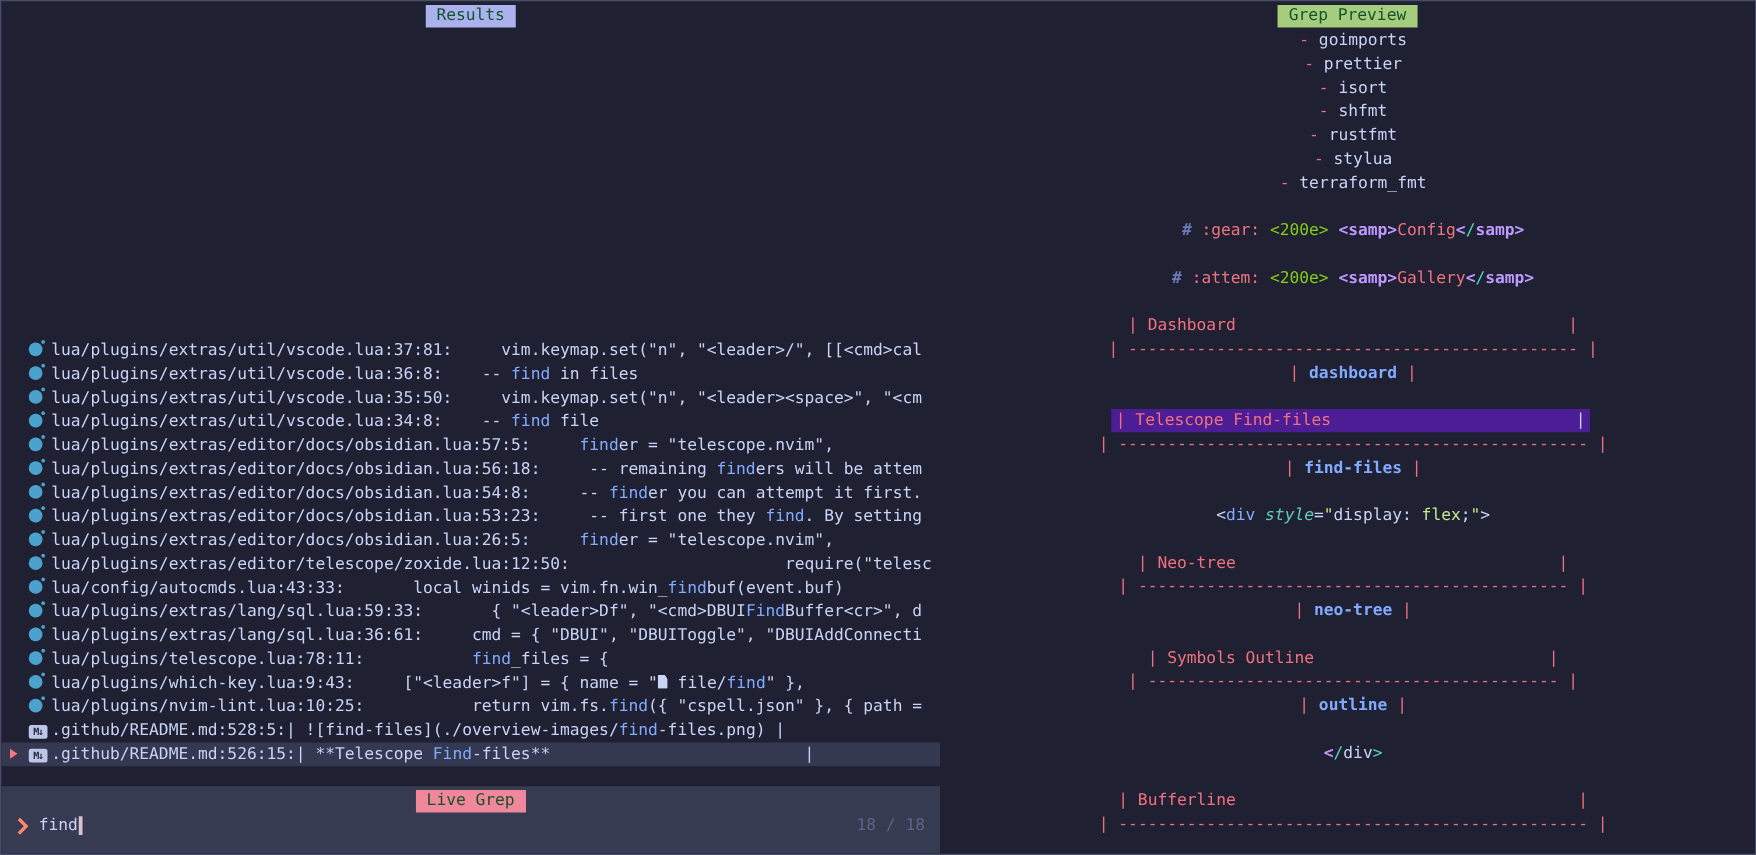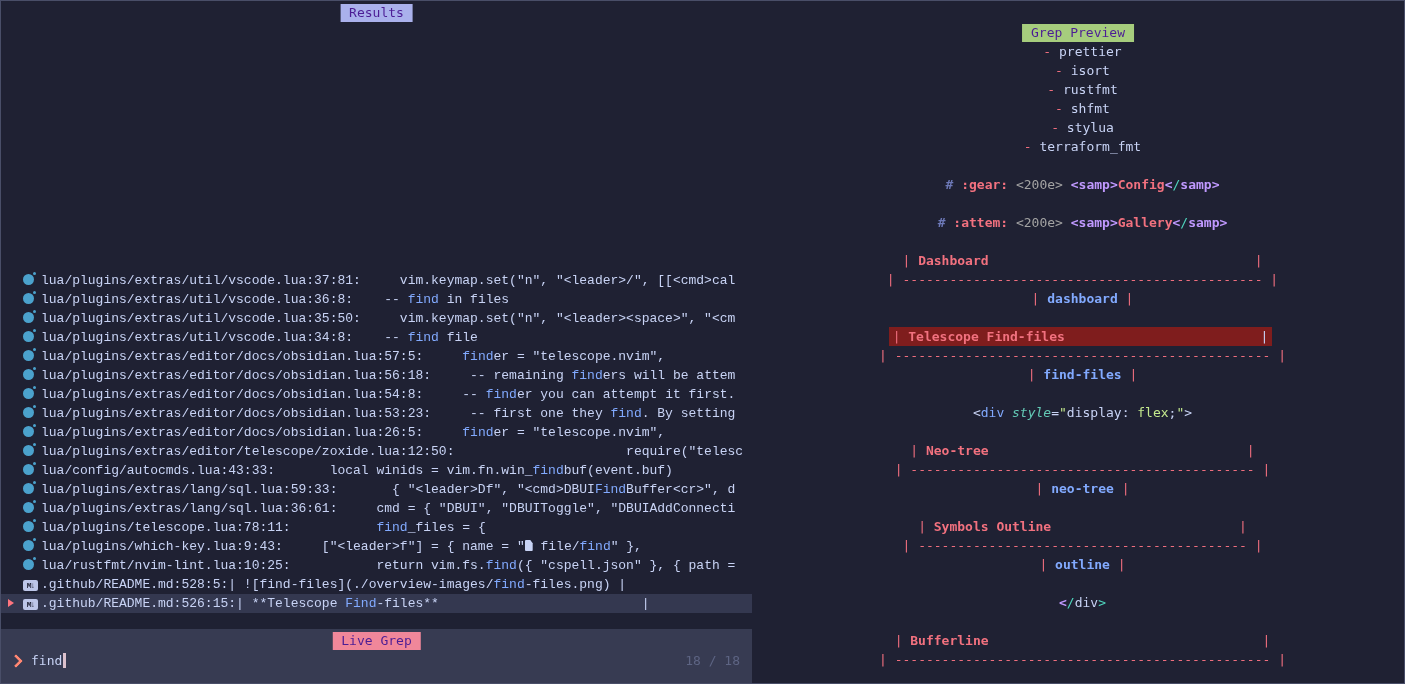--- a/index.html
+++ b/index.html
@@ -4,28 +4,28 @@
 <style>
   html,body{margin:0;padding:0;}
   body{
     width:1405px;height:684px;position:relative;overflow:hidden;
     background:#1f2133;color:#c8d3f5;
     font-family:"DejaVu Sans Mono",monospace;font-size:13px;
     border:1px solid #494e68;box-sizing:border-box;
   }
   
   .badge{position:absolute;top:3px;left:50%;transform:translateX(-50%);
-    height:18px;line-height:18px;padding:0 9px;color:#4c1d95;z-index:4;white-space:pre;}
+    height:18px;line-height:18px;padding:0 9px;color:#14532d;z-index:4;white-space:pre;}
   .badge.b-results{background:#aab1ec;}
-  .badge.b-preview{background:#a6cd7d;margin-top:20px;}
+  .badge.b-preview{background:#a6cd7d;}
   .badge.b-livegrep{background:#f0879a;}
   
   .results-panel{position:absolute;left:0;top:0;width:751px;height:627px;overflow:hidden;}
   .rlist{position:absolute;top:270px;left:0;width:100%;}
-  .rrow{height:19px;line-height:19px;white-space:pre;overflow:hidden;padding-left:22px;position:relative;font-family:Liberation Mono, monospace;}
+  .rrow{height:19px;line-height:19px;white-space:pre;overflow:hidden;padding-left:22px;position:relative;}
   .rrow.sel{background:#343850;}
   .arrow{position:absolute;left:7px;top:5px;width:0;height:0;
     border-left:6px solid #ff757f;border-top:4px solid transparent;border-bottom:4px solid transparent;}
   .icon-lua{display:inline-block;width:11px;height:11px;border-radius:50%;
     background:#4ba2cd;position:relative;margin-right:7px;vertical-align:-1px;}
   .icon-lua::after{content:"";position:absolute;width:3px;height:3px;border-radius:50%;
     background:#4ba2cd;top:-2px;right:-2px;}
   .icon-md{display:inline-block;width:15px;height:11px;border-radius:2px;background:#bdc6e8;
     color:#1f2133;font-size:8px;font-weight:bold;line-height:11px;text-align:center;
     margin-right:3px;letter-spacing:-1px;vertical-align:0;}
@@ -36,32 +36,32 @@
   .prompt-line{position:absolute;top:22px;left:8px;right:12px;height:19px;line-height:19px;
     display:flex;align-items:center;white-space:pre;}
   .chev{width:7px;height:7px;border-top:3px solid #ff8672;border-right:3px solid #ff8672;
     transform:rotate(45deg);margin:0 10px 0 2px;border-radius:1px;flex:none;}
   .cursor{display:inline-block;width:3px;height:15px;background:#dcc1cd;margin-left:1px;}
   .counter{margin-left:auto;color:#5d6483;}
   
   .preview-panel{position:absolute;left:752px;top:0;right:1px;bottom:1px;overflow:hidden;}
   .plist{position:absolute;top:22px;left:9px;right:0;text-align:center;}
   .pline{height:19px;line-height:19px;white-space:pre;overflow:hidden;}
-  .hl{display:inline-block;background:#7f1d1d;margin-left:-4px;padding:0 4px;height:19px;}
+  .hl{display:inline-block;background:#4c1d95;margin-left:-4px;padding:0 4px;height:19px;}
   
   .m {color:#82aaff;}
   .rd{color:#ef6e7e;}
-  .rb{color:#f2717f;font-weight:bold;}
+  .rb{color:#f2717f;font-weight:normal;}
   .bb{color:#82aaff;font-weight:bold;}
   .bl{color:#82aaff;}
   .pu{color:#c099ff;font-weight:bold;}
   .te{color:#4fd6be;}
   .ti{color:#63c9b5;font-style:italic;}
   .gr{color:#c3e88d;}
-  .gy{color:#a3a3a3;}
+  .gy{color:#84cc16;}
   .hs{color:#6d79b8;font-weight:bold;}
 </style>
 </head>
 <body>
 
 <div class="results-panel">
   <div class="badge b-results">Results</div>
   <div class="rlist" id="results-list">
       <div class="rrow"><span class="icon-lua"></span><span>lua/plugins/extras/util/vscode.lua:37:81:     vim.keymap.set("n", "&lt;leader&gt;/", [[&lt;cmd&gt;cal</span></div>
       <div class="rrow"><span class="icon-lua"></span><span>lua/plugins/extras/util/vscode.lua:36:8:    -- </span><span class="m">find</span><span> in files</span></div>
@@ -71,21 +71,21 @@
       <div class="rrow"><span class="icon-lua"></span><span>lua/plugins/extras/editor/docs/obsidian.lua:56:18:     -- remaining </span><span class="m">find</span><span>ers will be attem</span></div>
       <div class="rrow"><span class="icon-lua"></span><span>lua/plugins/extras/editor/docs/obsidian.lua:54:8:     -- </span><span class="m">find</span><span>er you can attempt it first.</span></div>
       <div class="rrow"><span class="icon-lua"></span><span>lua/plugins/extras/editor/docs/obsidian.lua:53:23:     -- first one they </span><span class="m">find</span><span>. By setting</span></div>
       <div class="rrow"><span class="icon-lua"></span><span>lua/plugins/extras/editor/docs/obsidian.lua:26:5:     </span><span class="m">find</span><span>er = "telescope.nvim",</span></div>
       <div class="rrow"><span class="icon-lua"></span><span>lua/plugins/extras/editor/telescope/zoxide.lua:12:50:                      require("telesc</span></div>
       <div class="rrow"><span class="icon-lua"></span><span>lua/config/autocmds.lua:43:33:       local winids = vim.fn.win_</span><span class="m">find</span><span>buf(event.buf)</span></div>
       <div class="rrow"><span class="icon-lua"></span><span>lua/plugins/extras/lang/sql.lua:59:33:       { "&lt;leader&gt;Df", "&lt;cmd&gt;DBUI</span><span class="m">Find</span><span>Buffer&lt;cr&gt;", d</span></div>
       <div class="rrow"><span class="icon-lua"></span><span>lua/plugins/extras/lang/sql.lua:36:61:     cmd = { "DBUI", "DBUIToggle", "DBUIAddConnecti</span></div>
       <div class="rrow"><span class="icon-lua"></span><span>lua/plugins/telescope.lua:78:11:           </span><span class="m">find</span><span>_files = {</span></div>
       <div class="rrow"><span class="icon-lua"></span><span>lua/plugins/which-key.lua:9:43:     ["&lt;leader&gt;f"] = { name = "</span><span class="icon-file"></span><span> file/</span><span class="m">find</span><span>" },</span></div>
-      <div class="rrow"><span class="icon-lua"></span><span>lua/rustfmt/nvim-lint.lua:10:25:           return vim.fs.</span><span class="m">find</span><span>({ "cspell.json" }, { path =</span></div>
+      <div class="rrow"><span class="icon-lua"></span><span>lua/plugins/nvim-lint.lua:10:25:           return vim.fs.</span><span class="m">find</span><span>({ "cspell.json" }, { path =</span></div>
       <div class="rrow"><span class="icon-md">M↓</span><span>.github/README.md:528:5:| ![find-files](./overview-images/</span><span class="m">find</span><span>-files.png) |</span></div>
       <div class="rrow sel"><span class="arrow"></span><span class="icon-md">M↓</span><span>.github/README.md:526:15:| **Telescope </span><span class="m">Find</span><span>-files**</span><span>                          </span><span>|</span></div>
     </div>
 </div>
 
 <div class="prompt-box">
   <div class="badge b-livegrep">Live Grep</div>
   <div class="prompt-line">
     <span class="chev"></span>
     <span class="pvalue">find</span>
@@ -93,22 +93,22 @@
     <span class="counter">18 / 18</span>
   </div>
 </div>
 
 <div class="preview-panel">
   <div class="badge b-preview">Grep Preview</div>
   <div class="plist" id="preview-lines">
       <div class="pline"><span class="rd">- </span><span>goimports</span></div>
       <div class="pline"><span class="rd">- </span><span>prettier</span></div>
       <div class="pline"><span class="rd">- </span><span>isort</span></div>
+      <div class="pline"><span class="rd">- </span><span>shfmt</span></div>
       <div class="pline"><span class="rd">- </span><span>rustfmt</span></div>
-      <div class="pline"><span class="rd">- </span><span>shfmt</span></div>
       <div class="pline"><span class="rd">- </span><span>stylua</span></div>
       <div class="pline"><span class="rd">- </span><span>terraform_fmt</span></div>
       <div class="pline"></div>
       <div class="pline"><span class="hs"># </span><span class="rb">:gear: </span><span class="gy">&lt;200e&gt; </span><span class="pu">&lt;samp&gt;</span><span class="rb">Config</span><span class="pu">&lt;</span><span class="te">/</span><span class="pu">samp&gt;</span></div>
       <div class="pline"></div>
       <div class="pline"><span class="hs"># </span><span class="rb">:attem: </span><span class="gy">&lt;200e&gt; </span><span class="pu">&lt;samp&gt;</span><span class="rb">Gallery</span><span class="pu">&lt;</span><span class="te">/</span><span class="pu">samp&gt;</span></div>
       <div class="pline"></div>
       <div class="pline"><span class="rd">| </span><span class="rb">Dashboard</span><span>                                  </span><span class="rd">|</span></div>
       <div class="pline"><span class="rd">| ---------------------------------------------- |</span></div>
       <div class="pline"><span class="rd">| </span><span class="bb">dashboard</span><span class="rd"> |</span></div>

